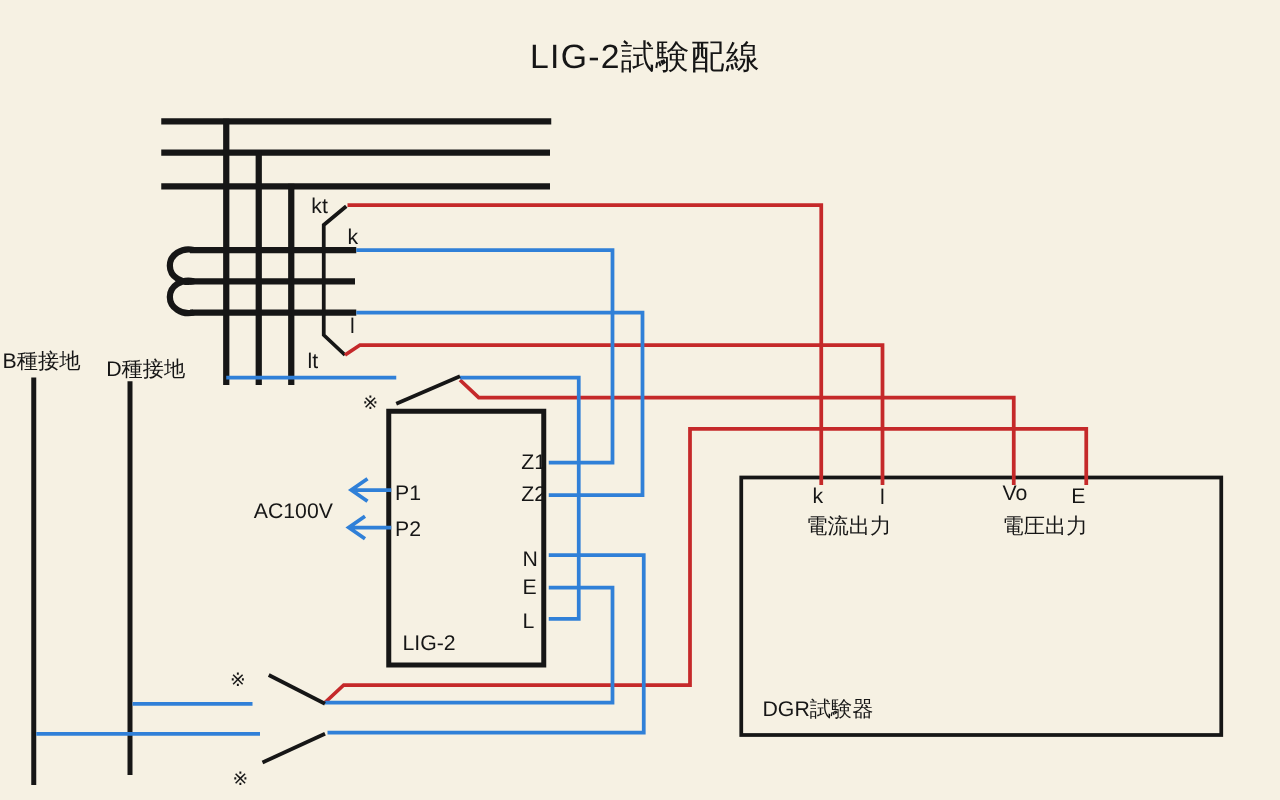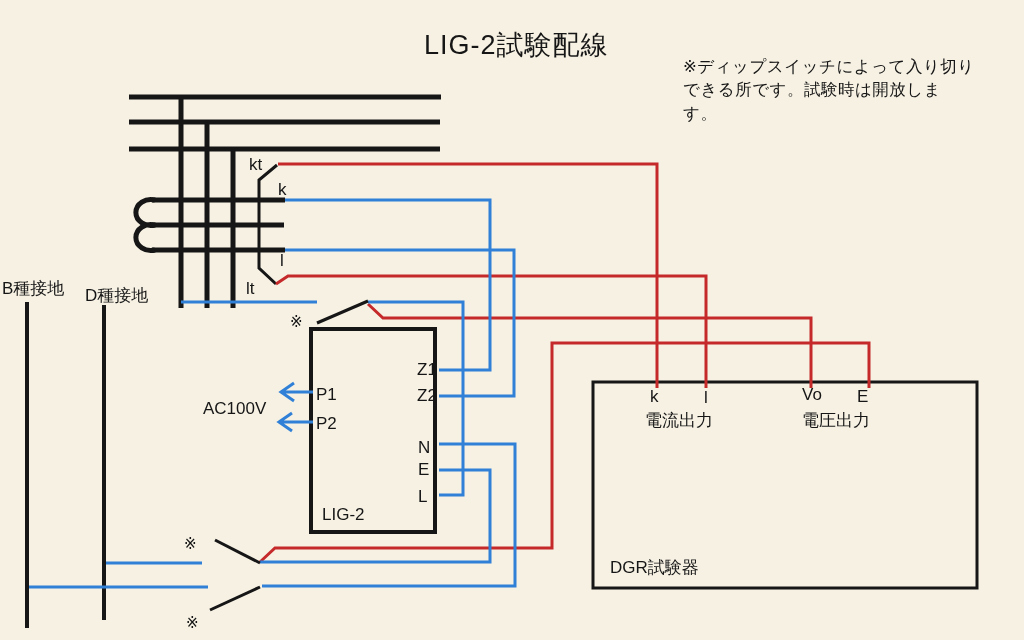--- a/index.html
+++ b/index.html
@@ -28,21 +28,20 @@
   text{fill:#161616;font-family:"Liberation Sans","DejaVu Sans",sans-serif;}
   .t17{font-size:17px;}
   .t15{font-size:15px;}
 </style>
 </head>
 <body>
 
 <div id="stage">
 
   <div class="page-title">LIG-2試験配線</div>
-  <div class="note">※ディップスイッチによって入り切りできる所です。試験時は開放します。</div>
 
   <svg width="1024" height="640" viewBox="0 0 1024 640">
 
     <g>
       <line class="k w5" x1="129" y1="97" x2="441" y2="97"></line>
       <line class="k w5" x1="129" y1="122" x2="440" y2="122"></line>
       <line class="k w5" x1="129" y1="149" x2="440" y2="149"></line>
       <line class="k w5" x1="181" y1="95" x2="181" y2="308"></line>
       <line class="k w5" x1="207" y1="120" x2="207" y2="308"></line>
       <line class="k w5" x1="233" y1="147" x2="233" y2="308"></line>

